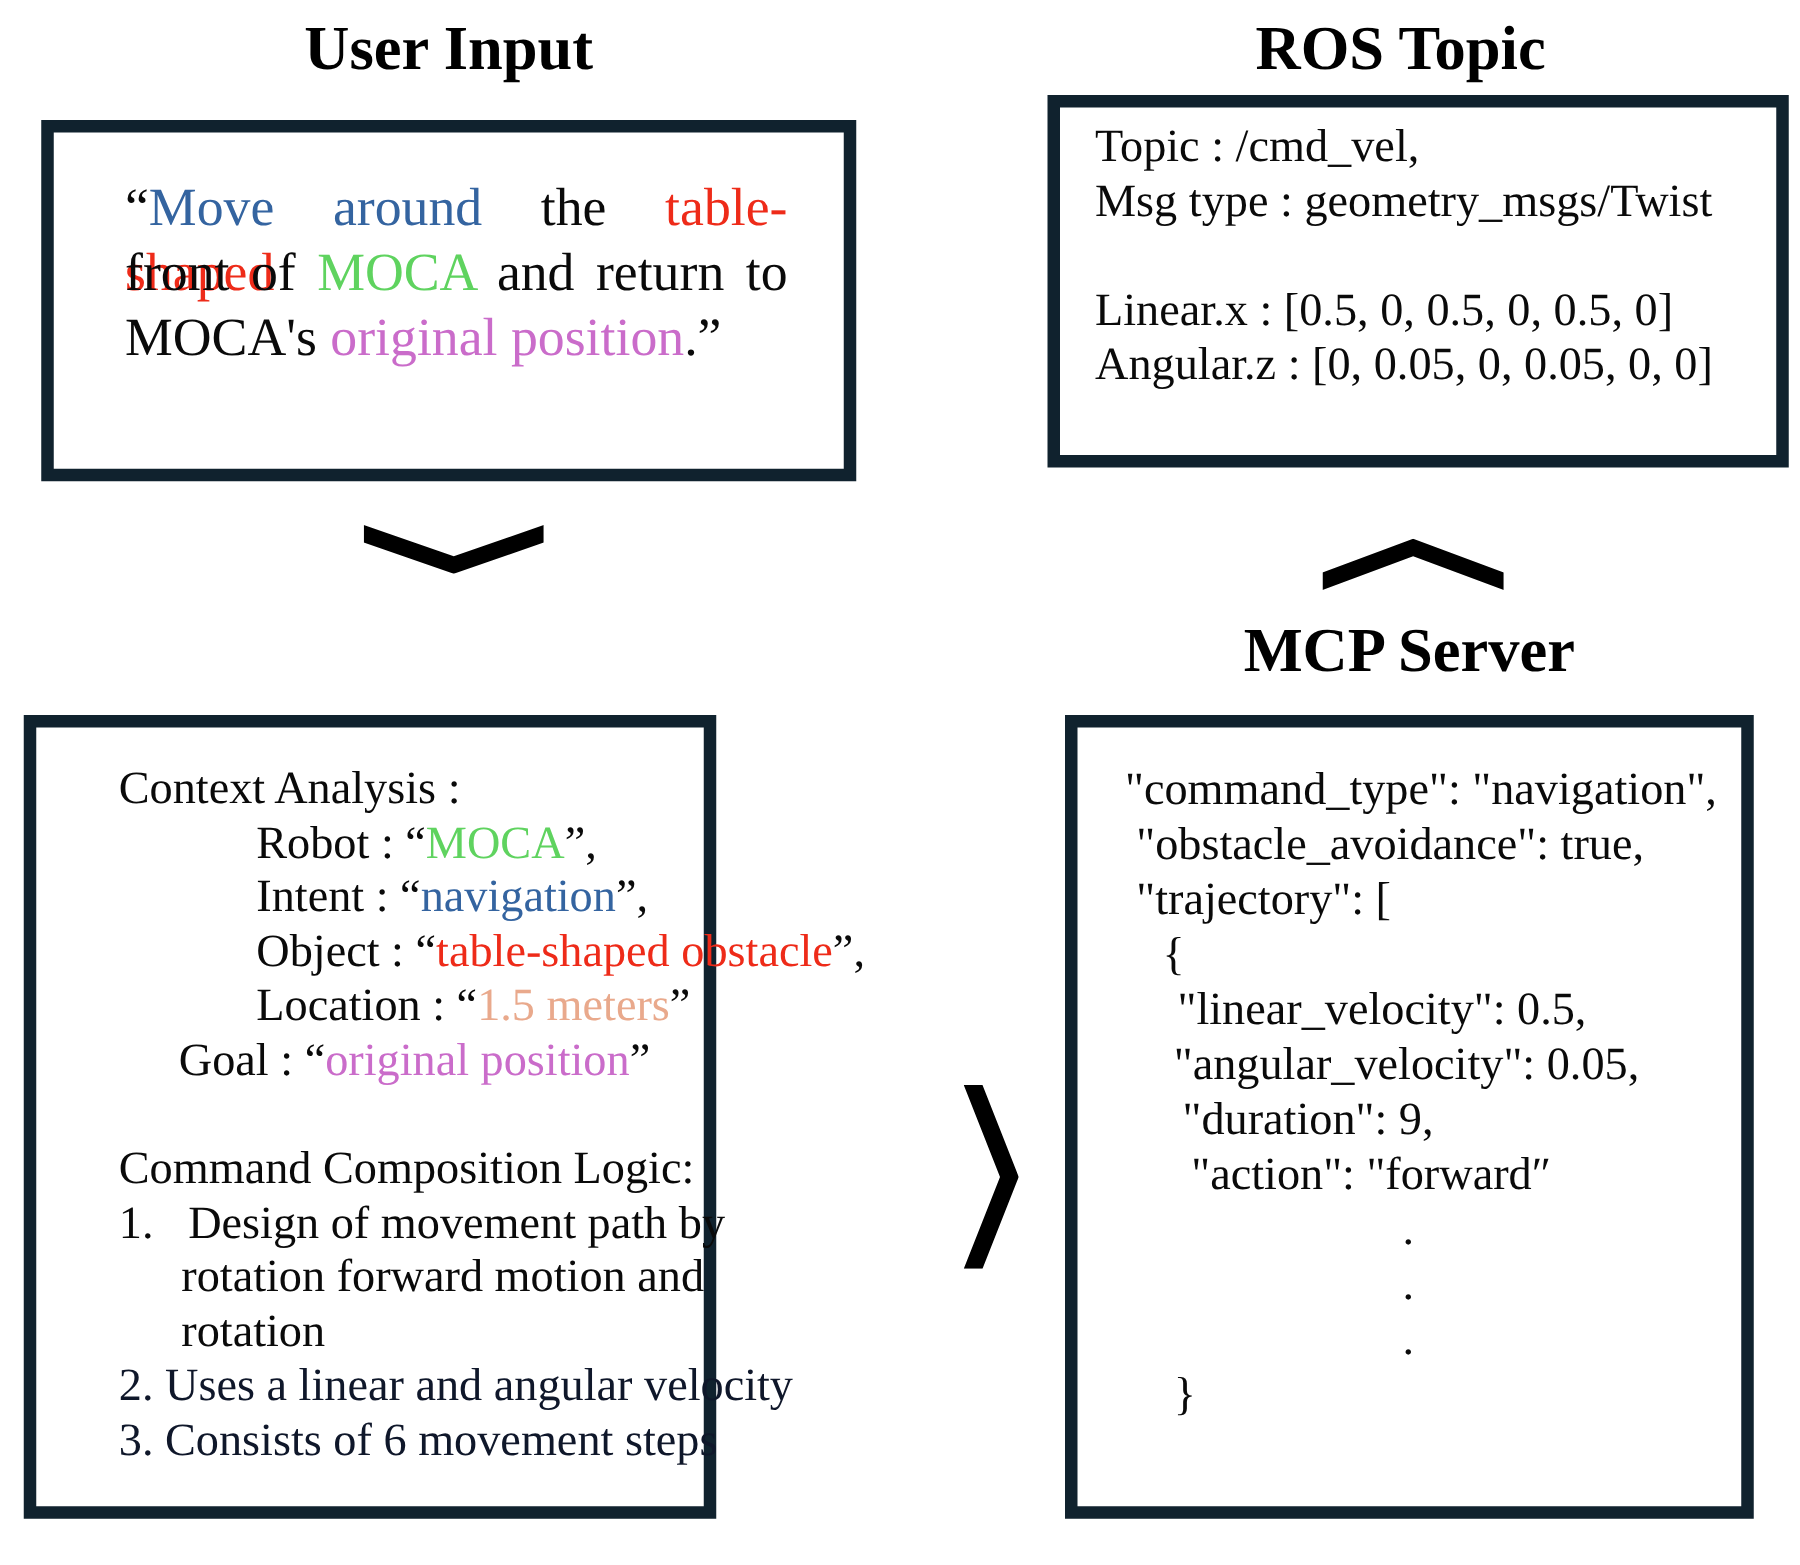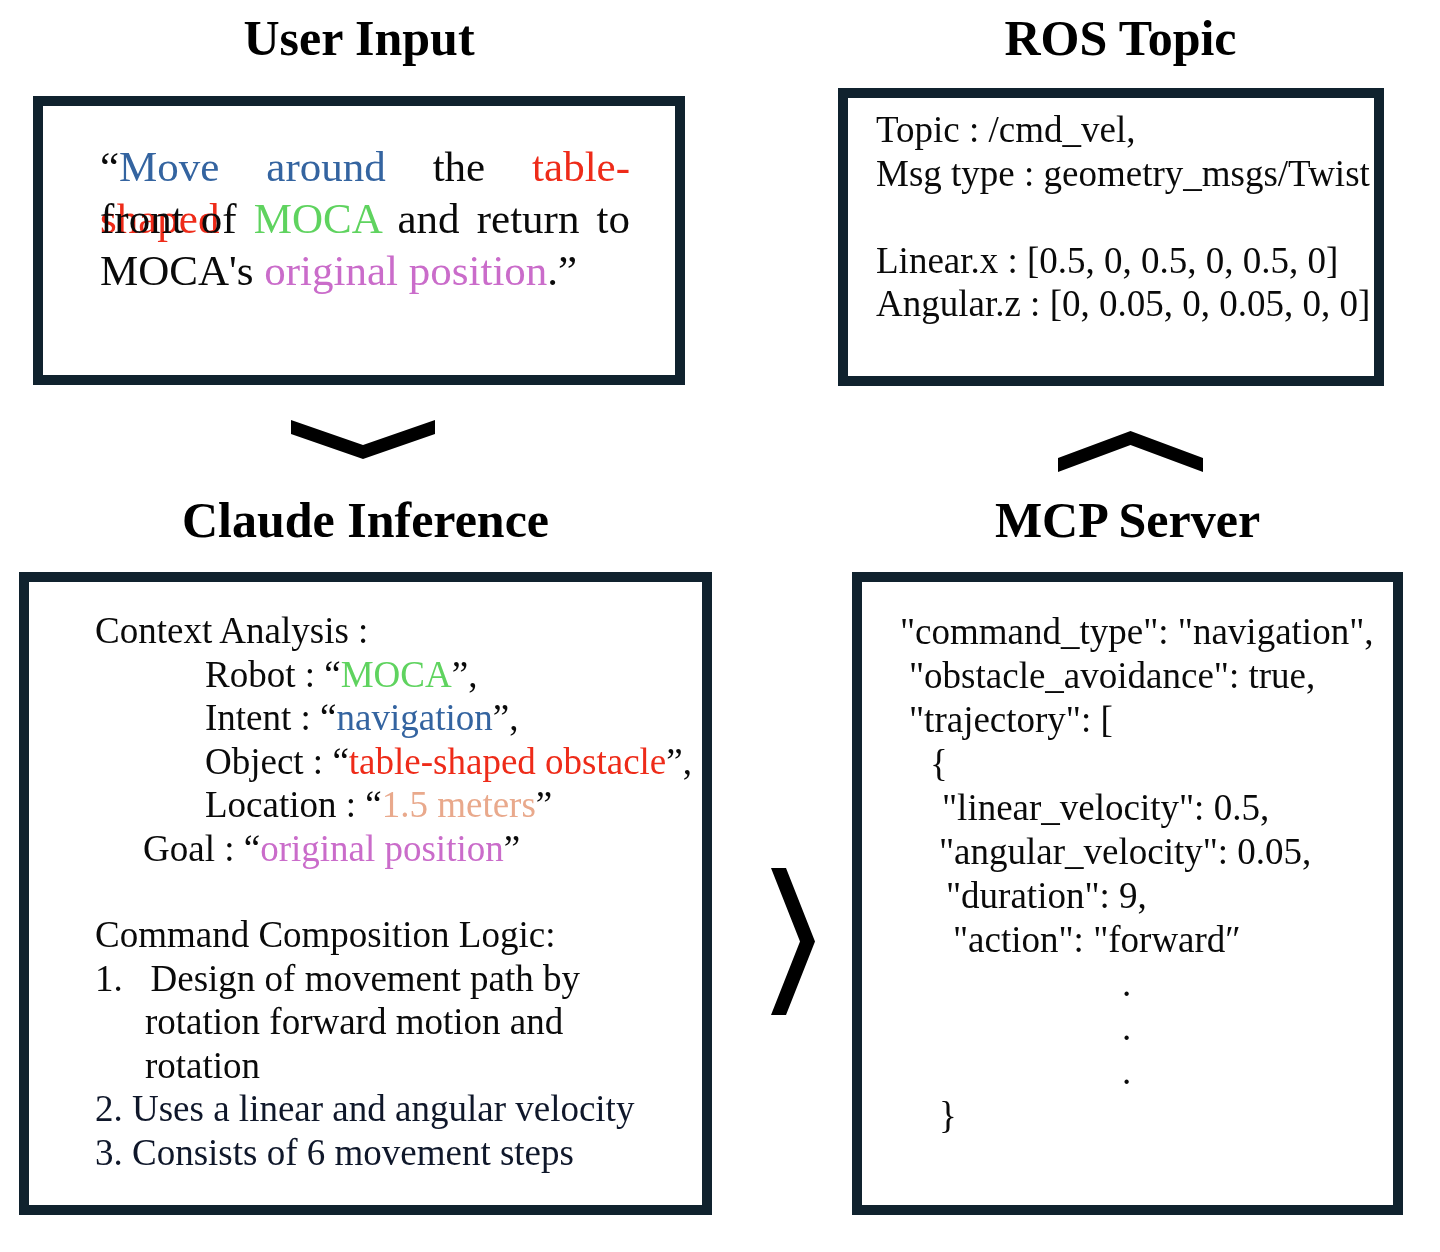--- a/index.html
+++ b/index.html
@@ -30,42 +30,41 @@
   .mcp-line{white-space:nowrap;height:44px;}
   .arrow{position:absolute;}
 </style>
 </head>
 <body>
 
 <div class="canvas">
 
   <div class="title" style="left:33px;width:652px;top:10px">User Input</div>
   <div class="title" style="left:838px;width:565px;top:10px">ROS Topic</div>
-  <div class="title" style="left:19px;width:693px;top:492px">Claude Inference</div>
   <div class="title" style="left:852px;width:551px;top:492px">MCP Server</div>
 
   <div class="box" style="left: 33px; top: 96px; width: 652px; height: 289px; border-color: rgb(16, 34, 46);">
     <div class="user-content" id="user-lines">
         <div class="user-line"><span style="color: rgb(10, 10, 10);">“</span><span style="color: rgb(52, 100, 160);">Move around</span><span style="color: rgb(10, 10, 10);"> the </span><span style="color: rgb(238, 43, 25);">table-shaped</span></div>
         <div class="user-line"><span style="color: rgb(10, 10, 10);">front of </span><span style="color: rgb(95, 211, 95);">MOCA</span><span style="color: rgb(10, 10, 10);"> and return to</span></div>
         <div class="user-line no-just"><span style="color: rgb(10, 10, 10);">MOCA's </span><span style="color: rgb(202, 108, 202);">original position</span><span style="color: rgb(10, 10, 10);">.”</span></div>
       </div>
   </div>
 
-  <div class="box" style="left: 838px; top: 88px; width: 546px; height: 298px; border-color: rgb(16, 34, 46);">
+  <div class="box" style="left: 838px; top: 76px; width: 593px; height: 298px; border-color: rgb(16, 34, 46);">
     <div class="ros-content" id="ros-lines">
         <div class="ros-line">Topic : /cmd_vel,</div>
         <div class="ros-line">Msg type : geometry_msgs/Twist</div>
         <div class="ros-line">&nbsp;</div>
         <div class="ros-line">Linear.x : [0.5, 0, 0.5, 0, 0.5, 0]</div>
         <div class="ros-line">Angular.z : [0, 0.05, 0, 0.05, 0, 0]</div>
       </div>
   </div>
 
-  <div class="box" style="left: 19px; top: 572px; width: 693px; height: 643px; border-color: rgb(16, 34, 46);">
+  <div class="box" style="left: 19px; top: 572px; width: 554px; height: 643px; border-color: rgb(16, 34, 46);">
     <div class="claude-content" id="claude-lines">
         <div class="claude-line" style="margin-left: 0px;"><span style="color: rgb(10, 10, 10);">Context Analysis :</span></div>
         <div class="claude-line" style="margin-left: 110px;"><span style="color: rgb(10, 10, 10);">Robot : “</span><span style="color: rgb(95, 211, 95);">MOCA</span><span style="color: rgb(10, 10, 10);">”,</span></div>
         <div class="claude-line" style="margin-left: 110px;"><span style="color: rgb(10, 10, 10);">Intent : “</span><span style="color: rgb(52, 100, 160);">navigation</span><span style="color: rgb(10, 10, 10);">”,</span></div>
         <div class="claude-line" style="margin-left: 110px;"><span style="color: rgb(10, 10, 10);">Object : “</span><span style="color: rgb(238, 43, 25);">table-shaped obstacle</span><span style="color: rgb(10, 10, 10);">”,</span></div>
         <div class="claude-line" style="margin-left: 110px;"><span style="color: rgb(10, 10, 10);">Location : “</span><span style="color: rgb(233, 169, 140);">1.5 meters</span><span style="color: rgb(10, 10, 10);">”</span></div>
         <div class="claude-line" style="margin-left: 48px;"><span style="color: rgb(10, 10, 10);">Goal : “</span><span style="color: rgb(202, 108, 202);">original position</span><span style="color: rgb(10, 10, 10);">”</span></div>
         <div class="claude-spacer"></div>
         <div class="claude-line" style="margin-left: 0px;"><span style="color: rgb(10, 10, 10);">Command Composition Logic:</span></div>
         <div class="claude-line" style="margin-left: 0px;"><span style="color: rgb(10, 10, 10);">1.&nbsp;&nbsp;&nbsp;Design of movement path by</span></div>

